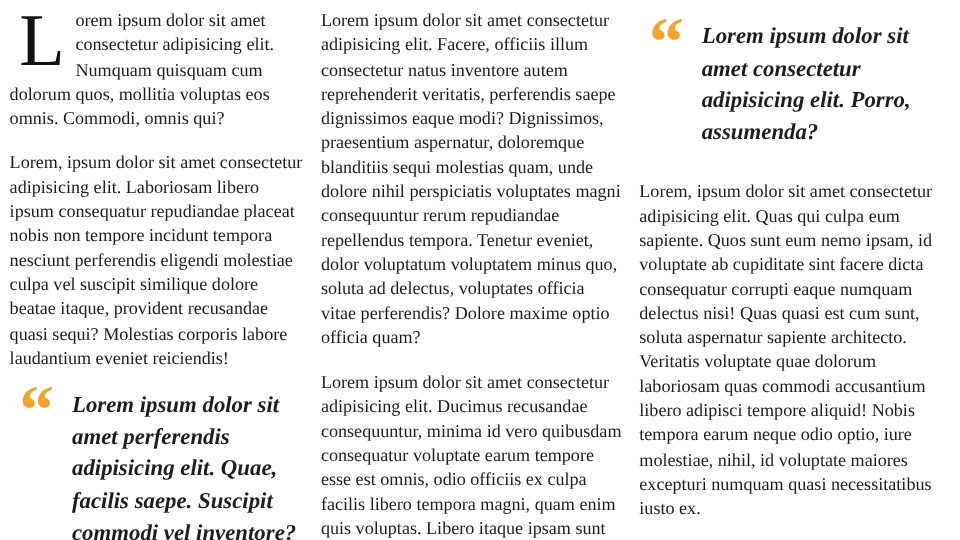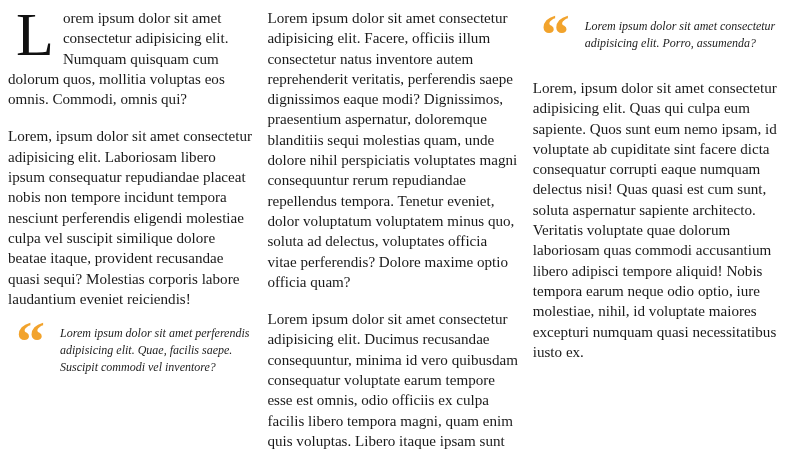--- a/index.html
+++ b/index.html
@@ -86,24 +86,25 @@
     font-size: 58px;
     line-height: 1;
     color: #F2A32C;
     font-weight: 700;
     letter-spacing: -1px;
     user-select: none;
   }
 
   .quote-text {
     font-style: italic;
-    font-size: 12px;
+    font-size: 19px;
     line-height: 1.40;
     color: #1d1d1d;
     margin: 0;
+    font-weight: bold;
   }
 </style>
 </head>
 <body>
 
 <div class="page">
 
   <div class="column column-1">
 
     <p class="para dropcap-para"><span class="dropcap">L</span><span>orem ipsum dolor sit amet consectetur adipisicing elit. Numquam quisquam cum dolorum quos, mollitia voluptas eos omnis. Commodi, omnis qui?</span></p>

